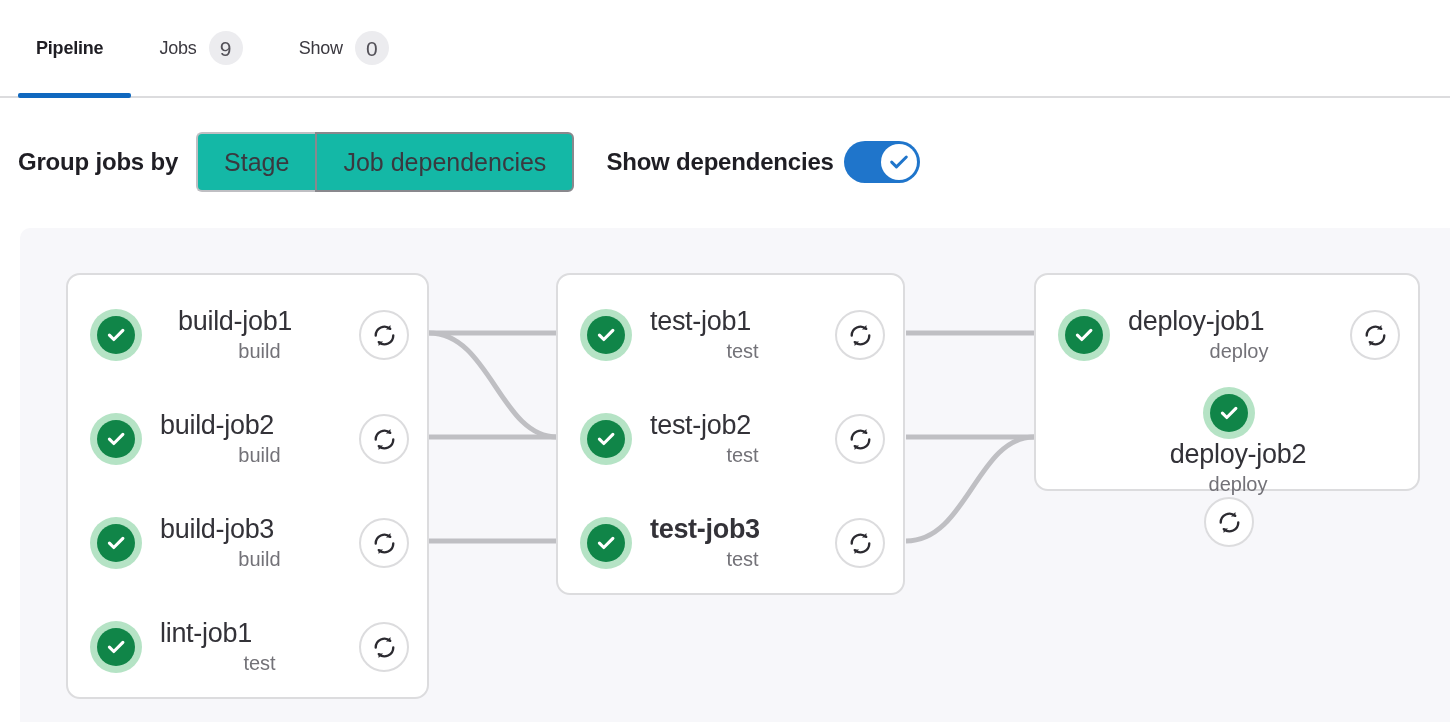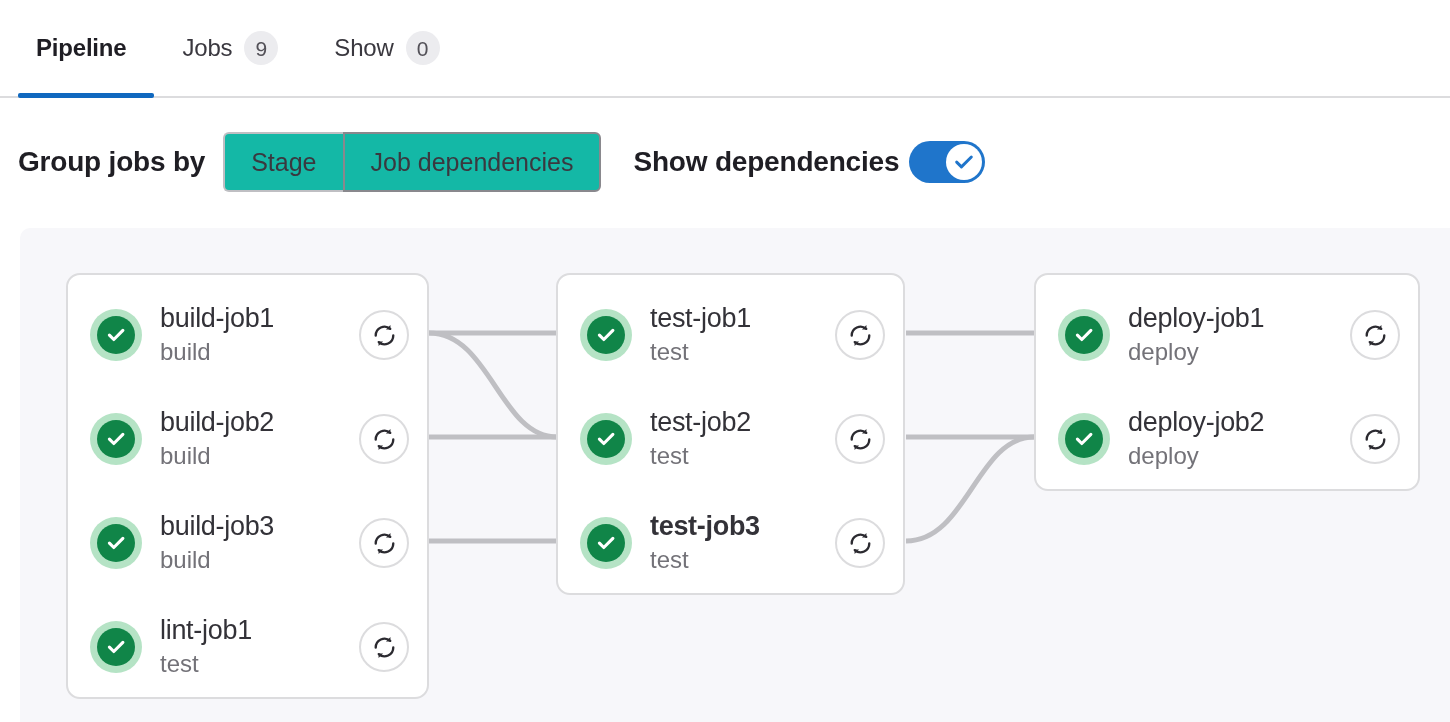--- a/index.html
+++ b/index.html
@@ -31,21 +31,21 @@
     align-items: center;
     gap: 12px;
     padding: 0 28px;
     height: 96px;
     cursor: pointer;
     position: relative;
     white-space: nowrap;
   }
   .tab:first-child { padding-left: 18px; }
   .tab-label {
-    font-size: 24px;
+    font-size: 18px;
     color: #3a383f;
     letter-spacing: -0.2px;
   }
   .tab.active .tab-label {
     font-weight: 700;
     color: #1f1e24;
   }
   .tab.active .tab-underline {
     position: absolute;
     left: 0; right: 0; bottom: -2px;
@@ -70,21 +70,21 @@
   
   .controls {
     position: absolute;
     left: 0; top: 98px;
     width: 1450px; height: 128px;
     display: flex;
     align-items: center;
     padding-left: 18px;
   }
   .control-label {
-    font-size: 28px;
+    font-size: 24px;
     font-weight: 700;
     color: #1f1e24;
     letter-spacing: -0.2px;
     white-space: nowrap;
   }
   .segmented {
     display: flex;
     margin-left: 18px;
     height: 60px;
     border-radius: 6px;
@@ -197,25 +197,26 @@
     min-width: 0;
   }
   .job-name {
     font-size: 27px;
     color: #333238;
     line-height: 1.12;
     letter-spacing: -0.3px;
     white-space: nowrap;
   }
   .job-stage {
-    font-size: 24px;
+    font-size: 20px;
     color: #737278;
     line-height: 1.3;
     margin-top: 2px;
     white-space: nowrap;
+    text-align: center;
   }
   .retry-btn {
     width: 50px; height: 50px;
     flex-shrink: 0;
     border-radius: 50%;
     border: 2px solid #dcdcde;
     background: #ffffff;
     display: flex;
     align-items: center;
     justify-content: center;
@@ -284,21 +285,21 @@
       <path d="M886 105 L1014 105"></path>
 
       <path d="M886 209 L1014 209"></path>
 
       <path d="M886 313 C947 313, 957 209, 1014 209"></path>
     </g>
   </svg>
 
   <div class="col" style="left:46px; top:45px; width:363px; height:426px;">
 
-    <div class="job" style="top:8px;">
+    <div class="job" style="top:8px;gap:18px;">
       <span class="status-icon">
         <span class="inner">
           <svg width="22" height="22" viewBox="0 0 24 24">
             <path d="M19.5 7 L9.6 16.9 L4.8 12.1" fill="none" stroke="#ffffff" stroke-width="3.4" stroke-linecap="round" stroke-linejoin="round"></path>
           </svg>
         </span>
       </span>
       <span class="job-text">
         <span class="job-name" style="display:block;">build-job1</span>
         <span class="job-stage" style="display:block;">build</span>
@@ -468,21 +469,21 @@
       <span class="retry-btn">
         <svg width="27" height="27" viewBox="0 0 24 24">
           <path d="M4.2 12a7.8 7.8 0 0 1 12.9-5.9" fill="none" stroke="#2b2a30" stroke-width="2.1" stroke-linecap="round"></path>
           <path d="M19.8 12a7.8 7.8 0 0 1-12.9 5.9" fill="none" stroke="#2b2a30" stroke-width="2.1" stroke-linecap="round"></path>
           <path d="M17.3 2.6 L17.3 6.6 L13.3 6.6 Z" fill="#2b2a30"></path>
           <path d="M6.7 21.4 L6.7 17.4 L10.7 17.4 Z" fill="#2b2a30"></path>
         </svg>
       </span>
     </div>
 
-    <div class="job" style="top:112px;">
+    <div class="job" style="top:112px;flex-direction:column;">
       <span class="status-icon">
         <span class="inner">
           <svg width="22" height="22" viewBox="0 0 24 24">
             <path d="M19.5 7 L9.6 16.9 L4.8 12.1" fill="none" stroke="#ffffff" stroke-width="3.4" stroke-linecap="round" stroke-linejoin="round"></path>
           </svg>
         </span>
       </span>
       <span class="job-text">
         <span class="job-name" style="display:block;">deploy-job2</span>
         <span class="job-stage" style="display:block;">deploy</span>

